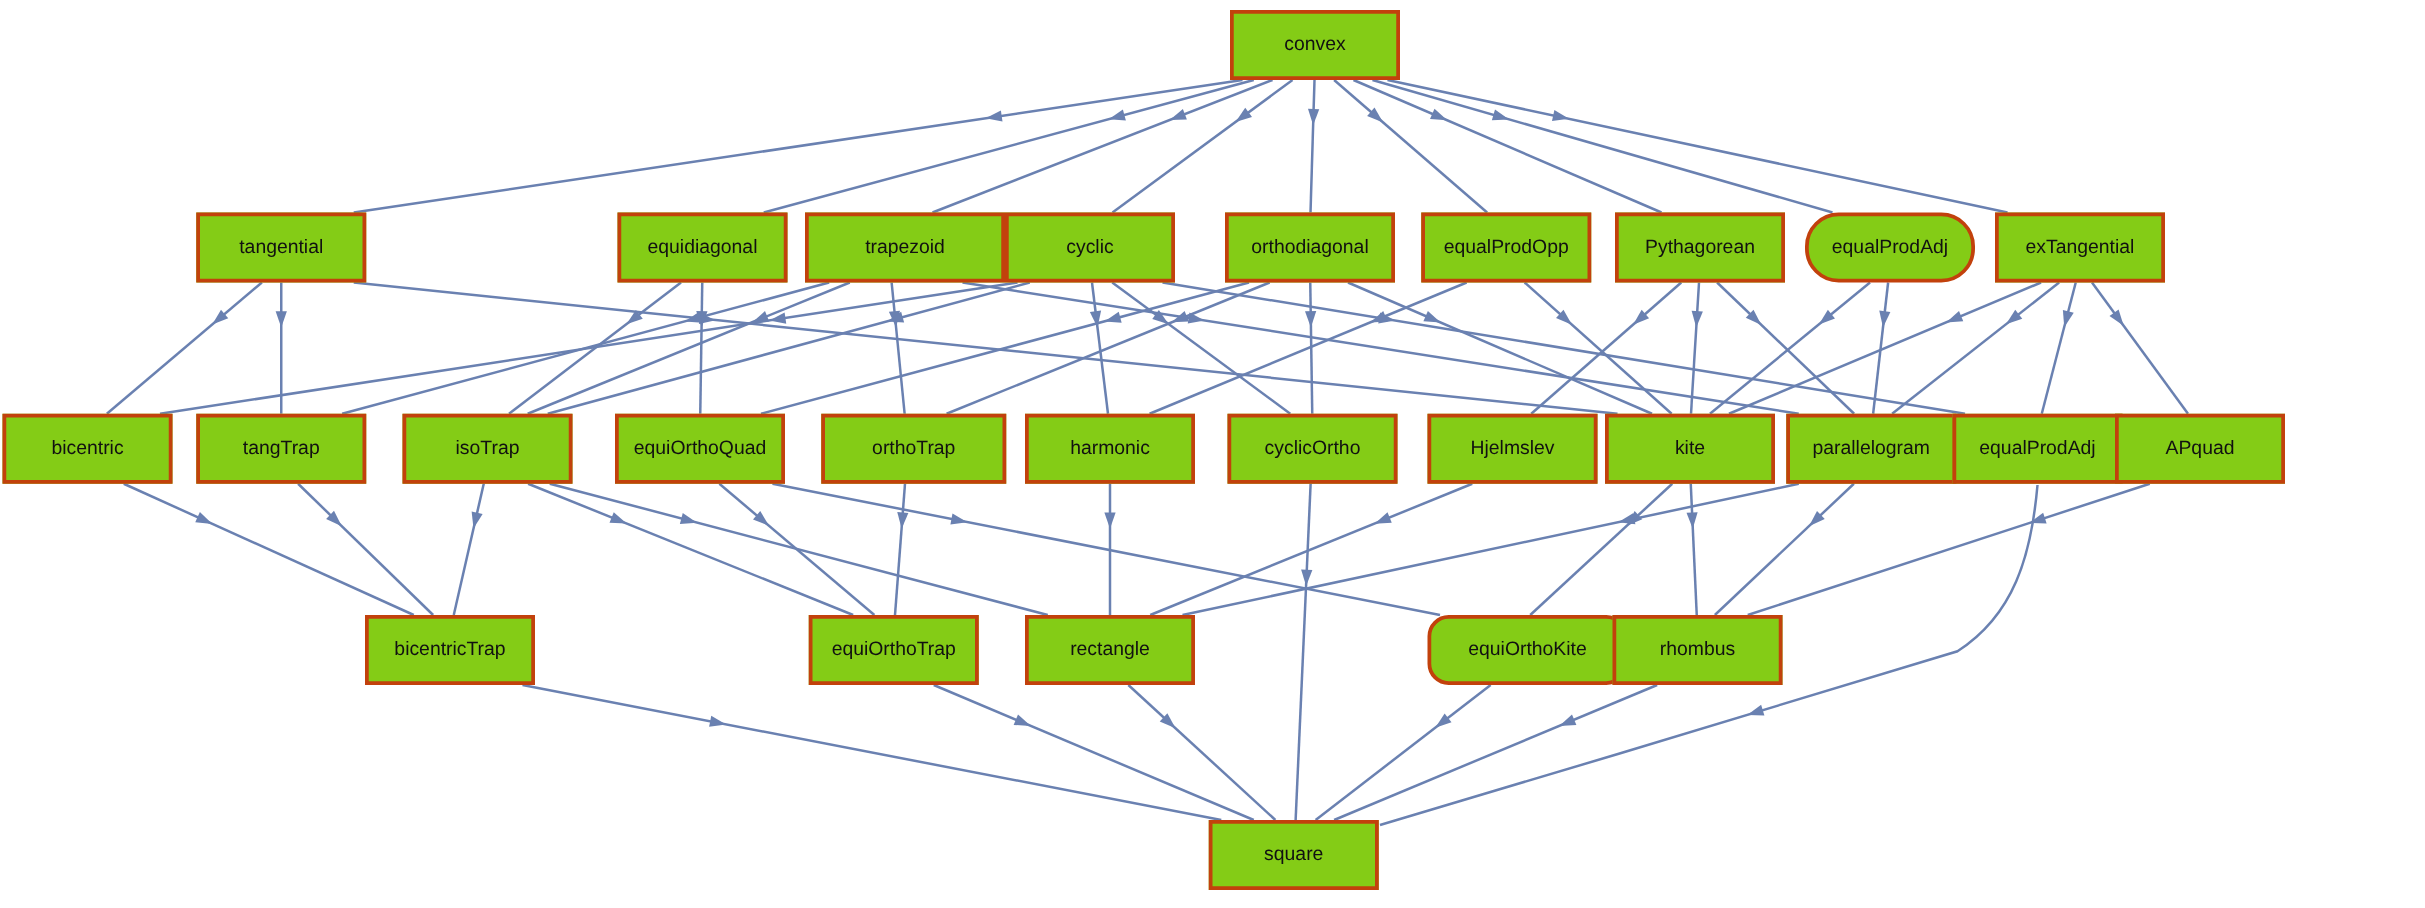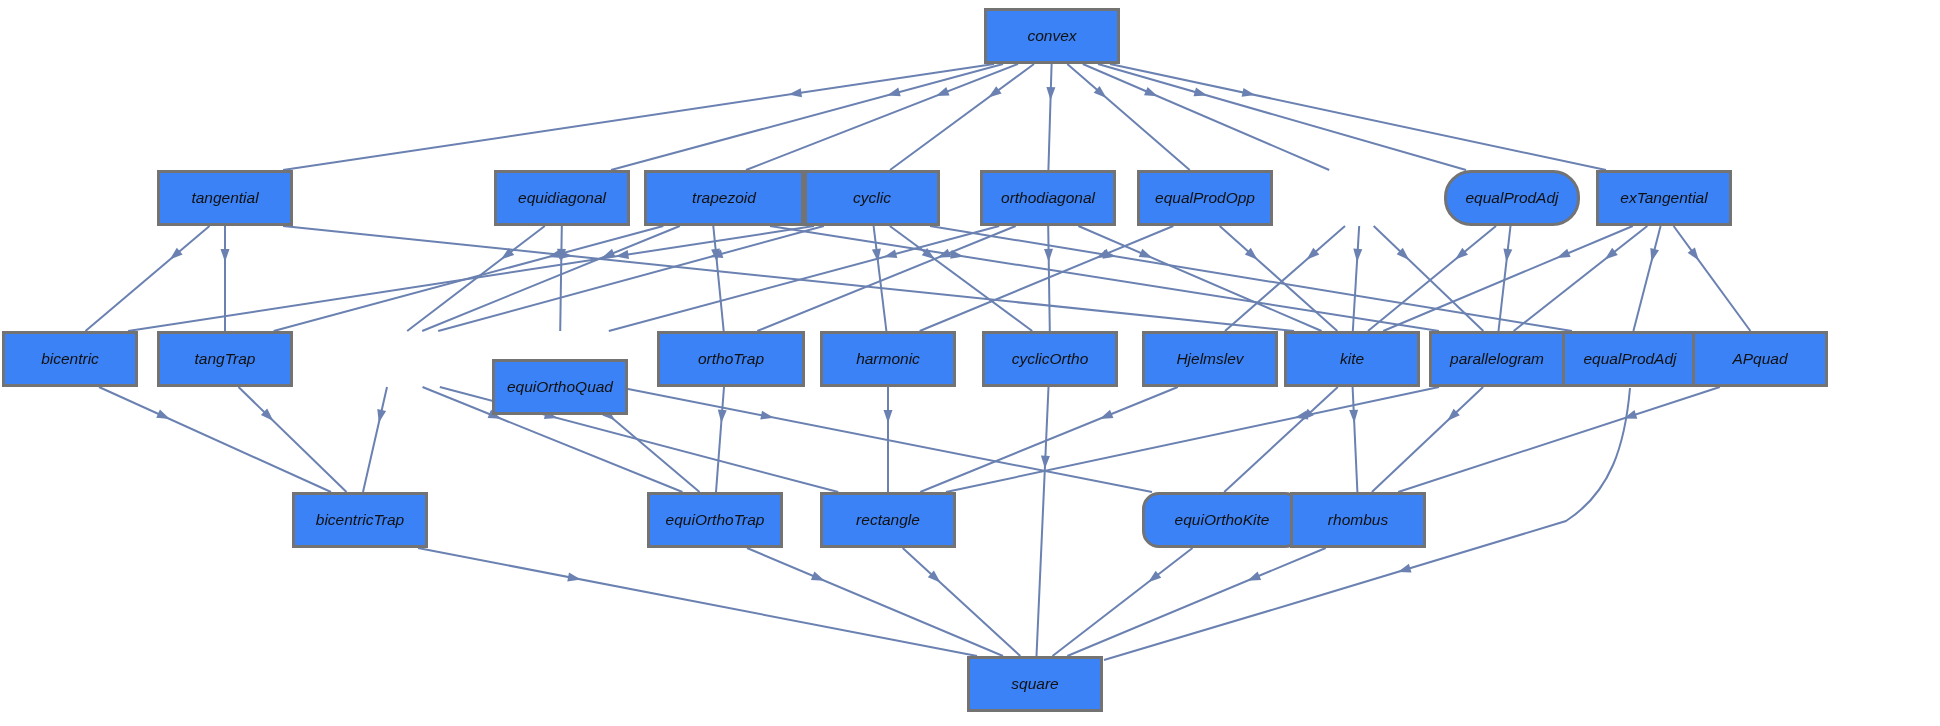--- a/index.html
+++ b/index.html
@@ -9,27 +9,26 @@
     background:#ffffff;
     font-family:"Liberation Sans","DejaVu Sans",sans-serif;
     overflow:hidden;
   }
   #edge-layer{position:absolute;left:0;top:0;width:1940px;height:726px;}
   .gnode{
     position:absolute;
     box-sizing:border-box;
     height:56px;
     display:flex;align-items:center;justify-content:center;
-    border:3px solid #737373;
-    background:#3b82f6;
+    border:3px solid #c2410c;
+    background:#84cc16;
     color:#111111;
     font-size:15.5px;
     white-space:nowrap;
     z-index:2;
-    font-style:italic;
   }
 </style>
 </head>
 <body>
 
 <div id="canvas">
   <svg id="edge-layer" width="1940" height="726" viewBox="0 0 1940 726" xmlns="http://www.w3.org/2000/svg">
       <line x1="994" y1="64" x2="283" y2="170" stroke="#6A81B1" stroke-width="2"></line>
       <polygon points="788.5,94.6 800.7,88.3 802.0,97.2" fill="#6A81B1"></polygon>
       <line x1="1003" y1="64" x2="611" y2="170" stroke="#6A81B1" stroke-width="2"></line>
@@ -152,25 +151,27 @@
       <polygon points="1397.8,571.9 1408.9,563.8 1411.5,572.4" fill="#6A81B1"></polygon>
     </svg>
 
 <div class="gnode" style="left: 984px; top: 8px; width: 136px;">convex</div>
     <div class="gnode" style="left: 157px; top: 170px; width: 136px;">tangential</div>
     <div class="gnode" style="left: 494px; top: 170px; width: 136px;">equidiagonal</div>
     <div class="gnode" style="left: 644px; top: 170px; width: 160px;">trapezoid</div>
     <div class="gnode" style="left: 804px; top: 170px; width: 136px;">cyclic</div>
     <div class="gnode" style="left: 980px; top: 170px; width: 136px;">orthodiagonal</div>
     <div class="gnode" style="left: 1137px; top: 170px; width: 136px;">equalProdOpp</div>
+    <div class="gnode" style="left: 1292px; top: 170px; width: 136px;">Pythagorean</div>
     <div class="gnode" style="left: 1444px; top: 170px; width: 136px; border-radius: 27px;">equalProdAdj</div>
     <div class="gnode" style="left: 1596px; top: 170px; width: 136px;">exTangential</div>
     <div class="gnode" style="left: 2px; top: 331px; width: 136px;">bicentric</div>
     <div class="gnode" style="left: 157px; top: 331px; width: 136px;">tangTrap</div>
-    <div class="gnode" style="left: 492px; top: 331px; width: 136px; margin-top: 28px;">equiOrthoQuad</div>
+    <div class="gnode" style="left: 322px; top: 331px; width: 136px;">isoTrap</div>
+    <div class="gnode" style="left: 492px; top: 331px; width: 136px;">equiOrthoQuad</div>
     <div class="gnode" style="left: 657px; top: 331px; width: 148px; text-align: right;">orthoTrap</div>
     <div class="gnode" style="left: 820px; top: 331px; width: 136px;">harmonic</div>
     <div class="gnode" style="left: 982px; top: 331px; width: 136px;">cyclicOrtho</div>
     <div class="gnode" style="left: 1142px; top: 331px; width: 136px;">Hjelmslev</div>
     <div class="gnode" style="left: 1284px; top: 331px; width: 136px;">kite</div>
     <div class="gnode" style="left: 1429px; top: 331px; width: 136px;">parallelogram</div>
     <div class="gnode" style="left: 1562px; top: 331px; width: 136px;">equalProdAdj</div>
     <div class="gnode" style="left: 1692px; top: 331px; width: 136px;">APquad</div>
     <div class="gnode" style="left: 292px; top: 492px; width: 136px;">bicentricTrap</div>
     <div class="gnode" style="left: 647px; top: 492px; width: 136px;">equiOrthoTrap</div>

